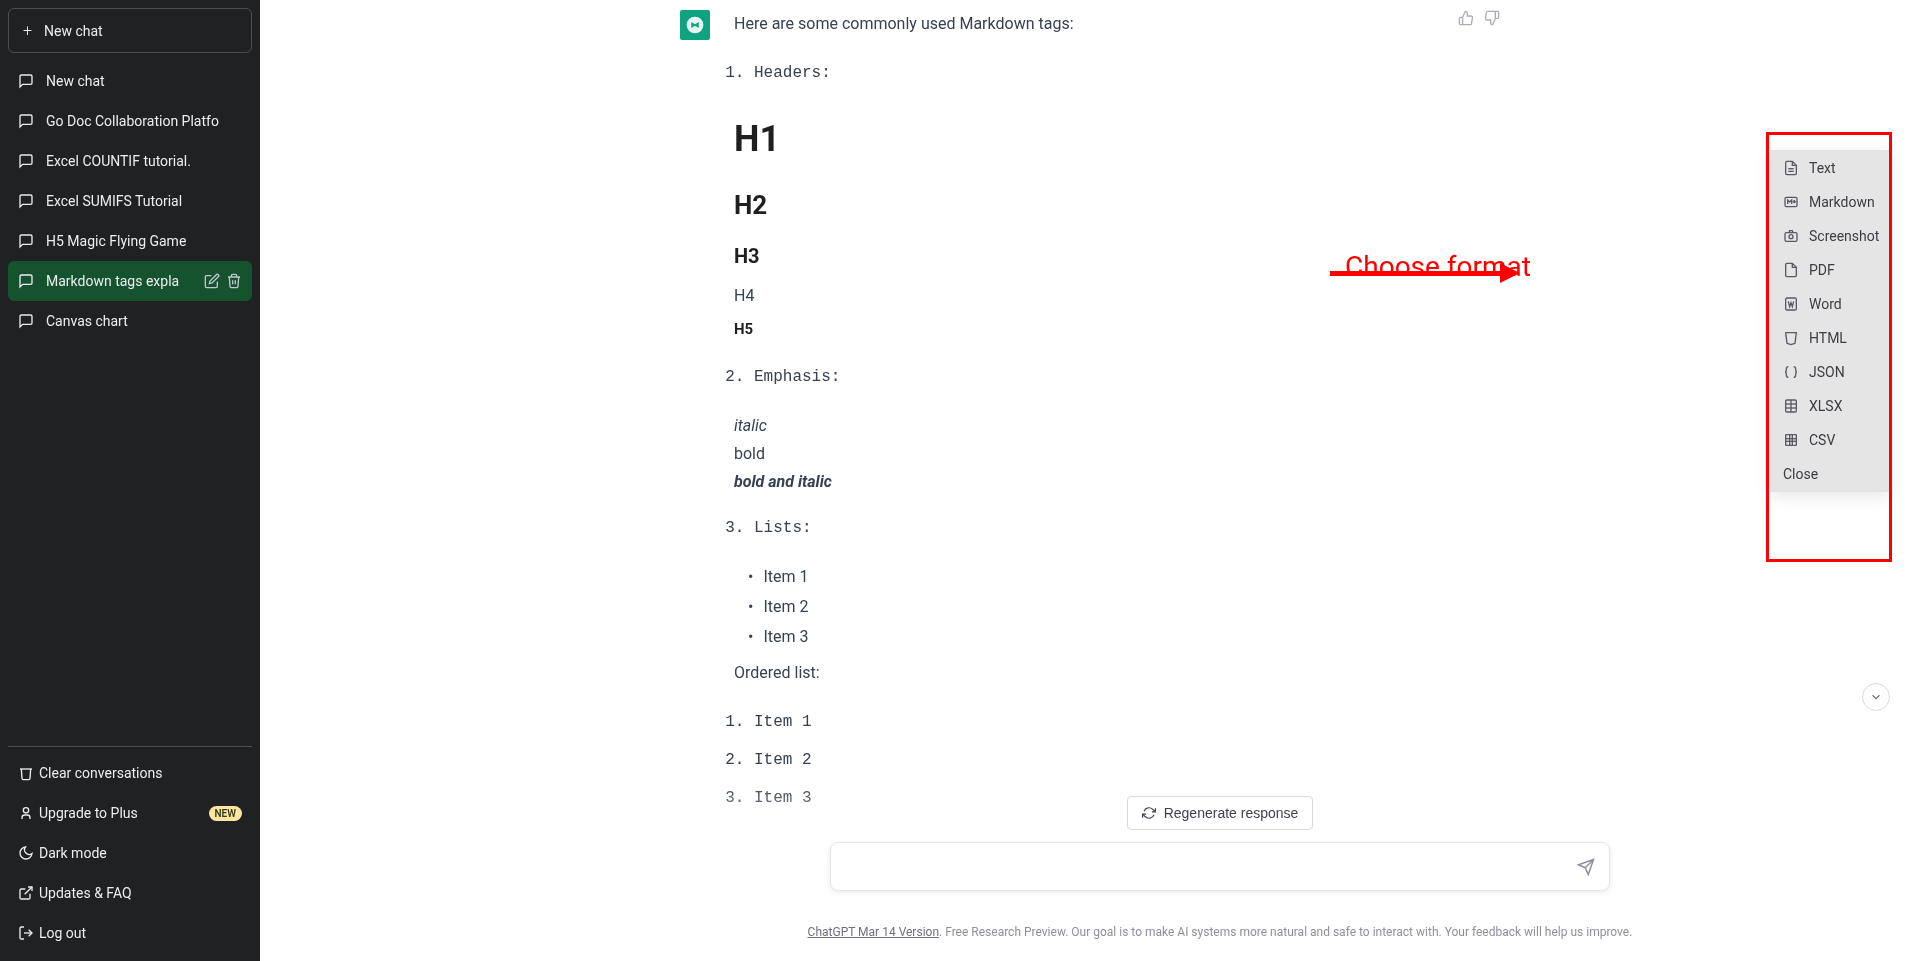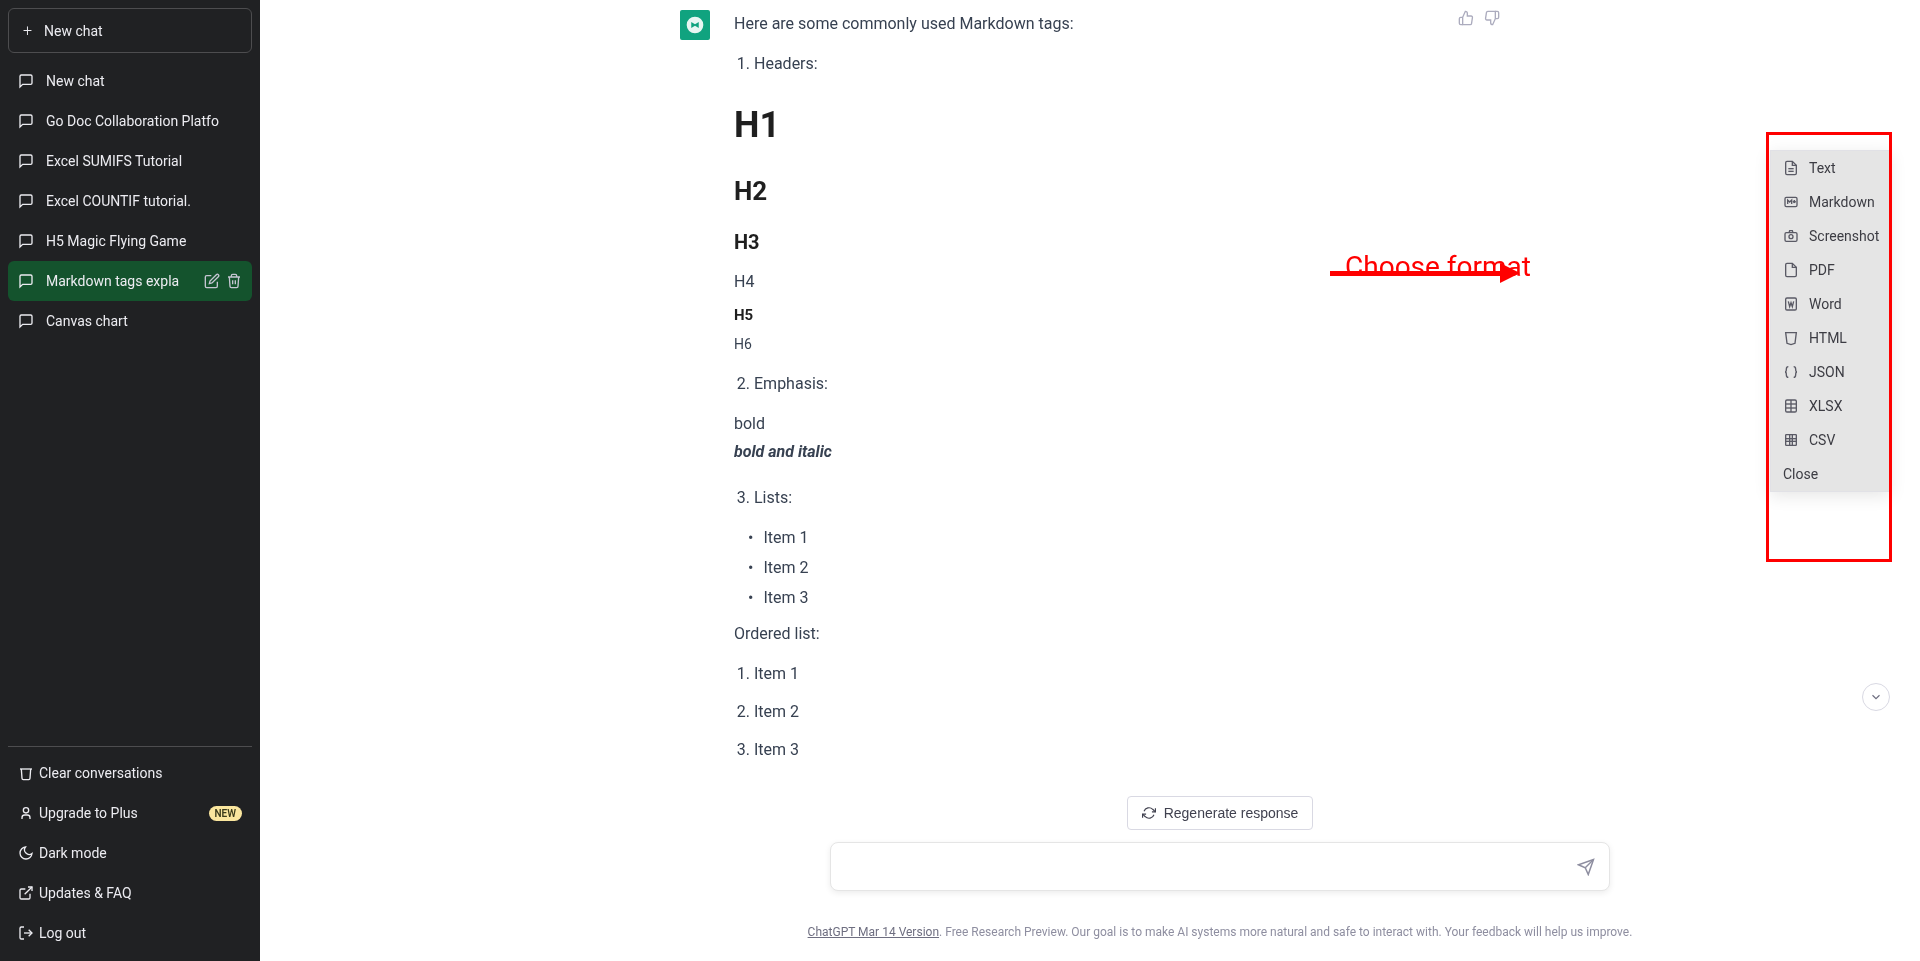--- a/index.html
+++ b/index.html
@@ -21,21 +21,21 @@
 .bottom-item .icon { width: 16px; height: 16px; stroke: #ececf1; flex-shrink: 0; }
 .badge-new { background: #fae69e; color: #3a3a1a; font-size: 10px; font-weight: 600; padding: 2px 6px; border-radius: 8px; margin-left: auto; }
 .main { flex: 1; display: flex; flex-direction: column; position: relative; background: #ffffff; }
 .chat-area { flex: 1; overflow-y: auto; padding-bottom: 140px; }
 .message { display: flex; padding: 10px 0 24px 0; max-width: 820px; margin: 0 auto; gap: 24px; }
 .avatar-box { width: 30px; height: 30px; background: #10a37f; border-radius: 2px; display: flex; align-items: center; justify-content: center; flex-shrink: 0; }
 .avatar-box svg { width: 20px; height: 20px; fill: #fff; }
 .msg-body { flex: 1; color: #374151; font-size: 16px; line-height: 1.75; }
 .msg-actions { display: flex; gap: 10px; color: #acacbe; }
 .msg-actions svg { width: 16px; height: 16px; stroke: #acacbe; cursor: pointer; }
-.msg-body ol { padding-left: 20px; margin: 12px 0; }
+.msg-body ol { padding-left: 20px; margin: 21px 0; font-family: Liberation Mono, monospace; }
 .msg-body ol li { margin-bottom: 10px; }
 .md-h1 { font-size: 36px; font-weight: 700; margin: 16px 0 8px; color: #1f1f1f;}
 .md-h2 { font-size: 26px; font-weight: 700; margin: 12px 0 6px; color: #1f1f1f;}
 .md-h3 { font-size: 20px; font-weight: 700; margin: 10px 0 6px; color: #1f1f1f;}
 .md-h4 { font-size: 16px; font-weight: 400; margin: 8px 0 4px; color:#374151;}
 .md-h5 { font-size: 15px; font-weight: 700; margin: 6px 0 4px; color:#1f1f1f;}
 .md-h6 { font-size: 14px; font-weight: 400; margin: 4px 0 14px; color:#374151;}
 .emph-italic { font-style: italic; }
 .emph-bold { font-weight: 400; }
 .emph-bolditalic { font-weight: 700; font-style: italic; }
@@ -86,27 +86,27 @@
       <div class="chat-item">
         <svg class="chat-icon" viewBox="0 0 24 24" fill="none" stroke-width="2">
             <path d="M21 15a2 2 0 0 1-2 2H7l-4 4V5a2 2 0 0 1 2-2h14a2 2 0 0 1 2 2z"></path>
           </svg>
         <span class="label">Go Doc Collaboration Platfo</span>
       </div>
       <div class="chat-item">
         <svg class="chat-icon" viewBox="0 0 24 24" fill="none" stroke-width="2">
             <path d="M21 15a2 2 0 0 1-2 2H7l-4 4V5a2 2 0 0 1 2-2h14a2 2 0 0 1 2 2z"></path>
           </svg>
+        <span class="label">Excel COUNTIF tutorial.</span>
+      </div>
+      <div class="chat-item">
+        <svg class="chat-icon" viewBox="0 0 24 24" fill="none" stroke-width="2">
+            <path d="M21 15a2 2 0 0 1-2 2H7l-4 4V5a2 2 0 0 1 2-2h14a2 2 0 0 1 2 2z"></path>
+          </svg>
         <span class="label">Excel SUMIFS Tutorial</span>
-      </div>
-      <div class="chat-item">
-        <svg class="chat-icon" viewBox="0 0 24 24" fill="none" stroke-width="2">
-            <path d="M21 15a2 2 0 0 1-2 2H7l-4 4V5a2 2 0 0 1 2-2h14a2 2 0 0 1 2 2z"></path>
-          </svg>
-        <span class="label">Excel COUNTIF tutorial.</span>
       </div>
       <div class="chat-item">
         <svg class="chat-icon" viewBox="0 0 24 24" fill="none" stroke-width="2">
             <path d="M21 15a2 2 0 0 1-2 2H7l-4 4V5a2 2 0 0 1 2-2h14a2 2 0 0 1 2 2z"></path>
           </svg>
         <span class="label">H5 Magic Flying Game</span>
       </div>
       <div class="chat-item active">
         <svg class="chat-icon" viewBox="0 0 24 24" fill="none" stroke-width="2">
             <path d="M21 15a2 2 0 0 1-2 2H7l-4 4V5a2 2 0 0 1 2-2h14a2 2 0 0 1 2 2z"></path>
@@ -184,24 +184,24 @@
         <div class="msg-body">
           <p>Here are some commonly used Markdown tags:</p>
           <ol>
             <li>Headers:</li>
           </ol>
           <div class="md-h1">H1</div>
           <div class="md-h2">H2</div>
           <div class="md-h3">H3</div>
           <div class="md-h4">H4</div>
           <div class="md-h5">H5</div>
-          <div class="md-h6">H6</div>
           <ol start="2">
             <li>Emphasis:</li>
           </ol>
+          <div class="emph-italic">italic</div>
           <div class="emph-bold">bold</div>
           <div class="emph-bolditalic">bold and italic</div>
           <ol start="3" style="margin-top:18px;">
             <li>Lists:</li>
           </ol>
           <ul class="bullet-list">
             <li>Item 1</li>
             <li>Item 2</li>
             <li>Item 3</li>
           </ul>

